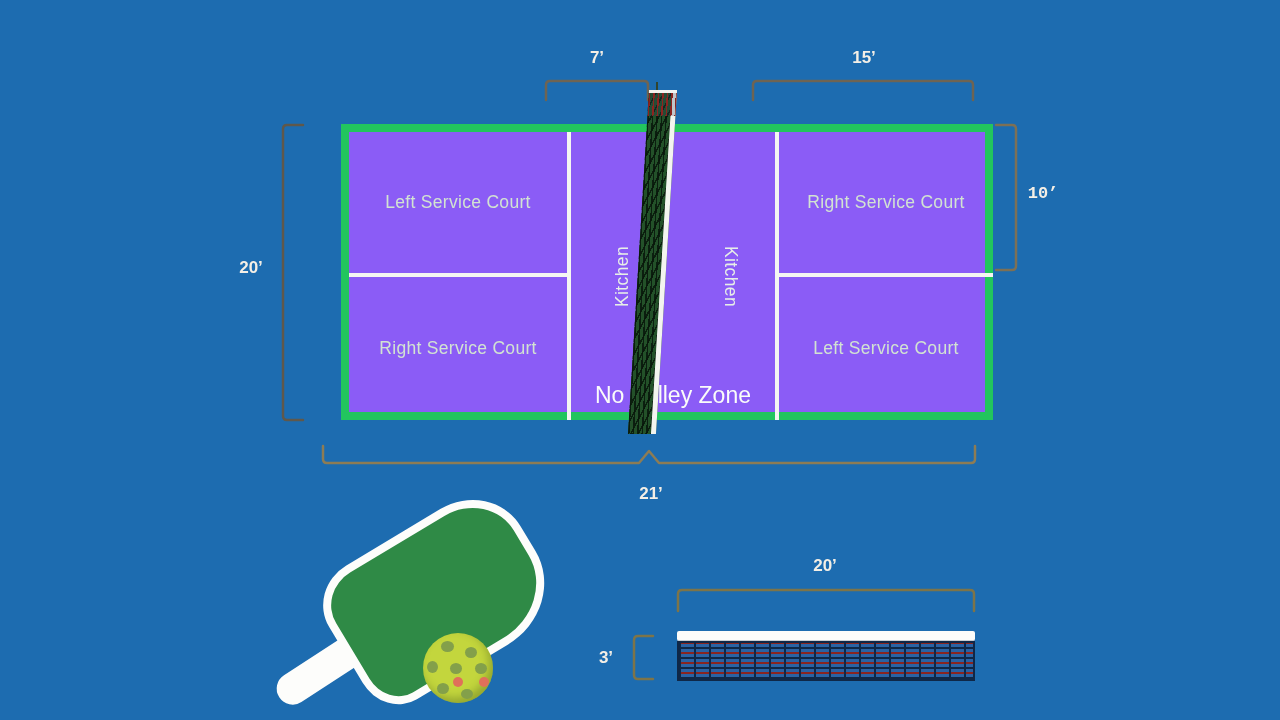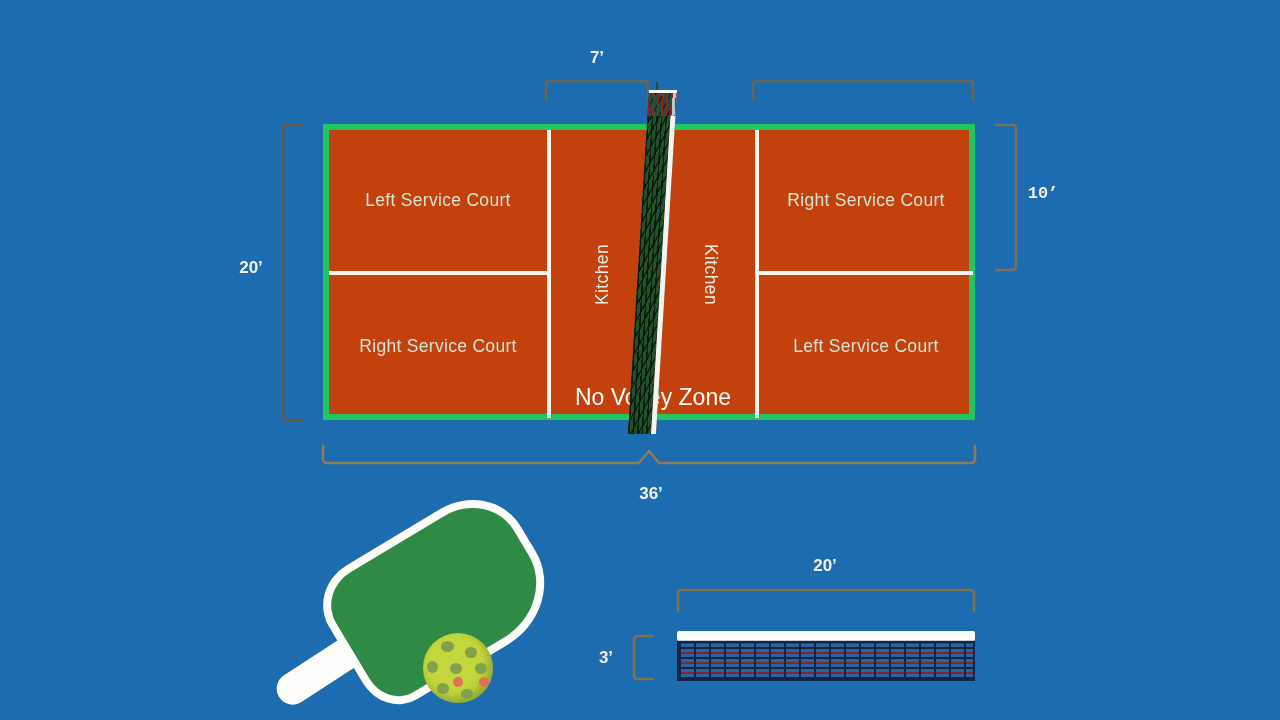--- a/index.html
+++ b/index.html
@@ -5,23 +5,23 @@
   html,body{margin:0;padding:0;}
   .stage{
     position:relative;
     width:1280px;height:720px;
     background:#1d6cb0;
     overflow:hidden;
     font-family:"Liberation Sans", sans-serif;
   }
   
   .court{
-    position:absolute;left:323px;top:124px;width:652px;height:296px;
-    background:#c2410c;
-    border:6px solid #22c55e;
+    position:absolute;left:341px;top:124px;width:652px;height:296px;
+    background:#8b5cf6;
+    border:8px solid #22c55e;
     box-sizing:border-box;
   }
   .cline{position:absolute;background:#f5f6f2;}
   .vline1{left:218px;top:0;width:4px;height:288px;}
   .vline2{left:426px;top:0;width:4px;height:288px;}
   .hline-left{left:0;top:141px;width:218px;height:4px;}
   .hline-right{left:430px;top:141px;width:214px;height:4px;}
   .cell-label{
     position:absolute;display:flex;align-items:center;justify-content:center;
     color:#d2e3d2;font-size:17.5px;letter-spacing:.3px;
@@ -140,23 +140,24 @@
     <div class="no-volley">No Volley Zone</div>
   </div>
 
   <div class="net-post-tip"></div>
   <div class="net-mid">
     <div class="net-mid-mesh"></div>
     <div class="net-mid-top"></div>
   </div>
 
   <div class="dim-label" style="left:545px;top:48px;width:104px;">7’</div>
+  <div class="dim-label" style="left:753px;top:48px;width:222px;">15’</div>
   <div class="dim-label" style="left:1023px;top:184px;width:40px;font-family:Liberation Mono, monospace;">10’</div>
   <div class="dim-label" style="left:229px;top:258px;width:44px;">20’</div>
-  <div class="dim-label" style="left:599px;top:484px;width:104px;">36’</div>
+  <div class="dim-label" style="left:599px;top:484px;width:104px;">21’</div>
   <div class="dim-label" style="left:775px;top:556px;width:100px;">20’</div>
   <div class="dim-label" style="left:588px;top:648px;width:36px;">3’</div>
 
   <div class="paddle">
     <div class="paddle-handle"></div>
     <div class="paddle-face"></div>
   </div>
   <div class="ball">
     <div class="hole" style="left:18px;top:8px;width:13px;height:11px;"></div>
     <div class="hole" style="left:42px;top:14px;width:12px;height:11px;"></div>

